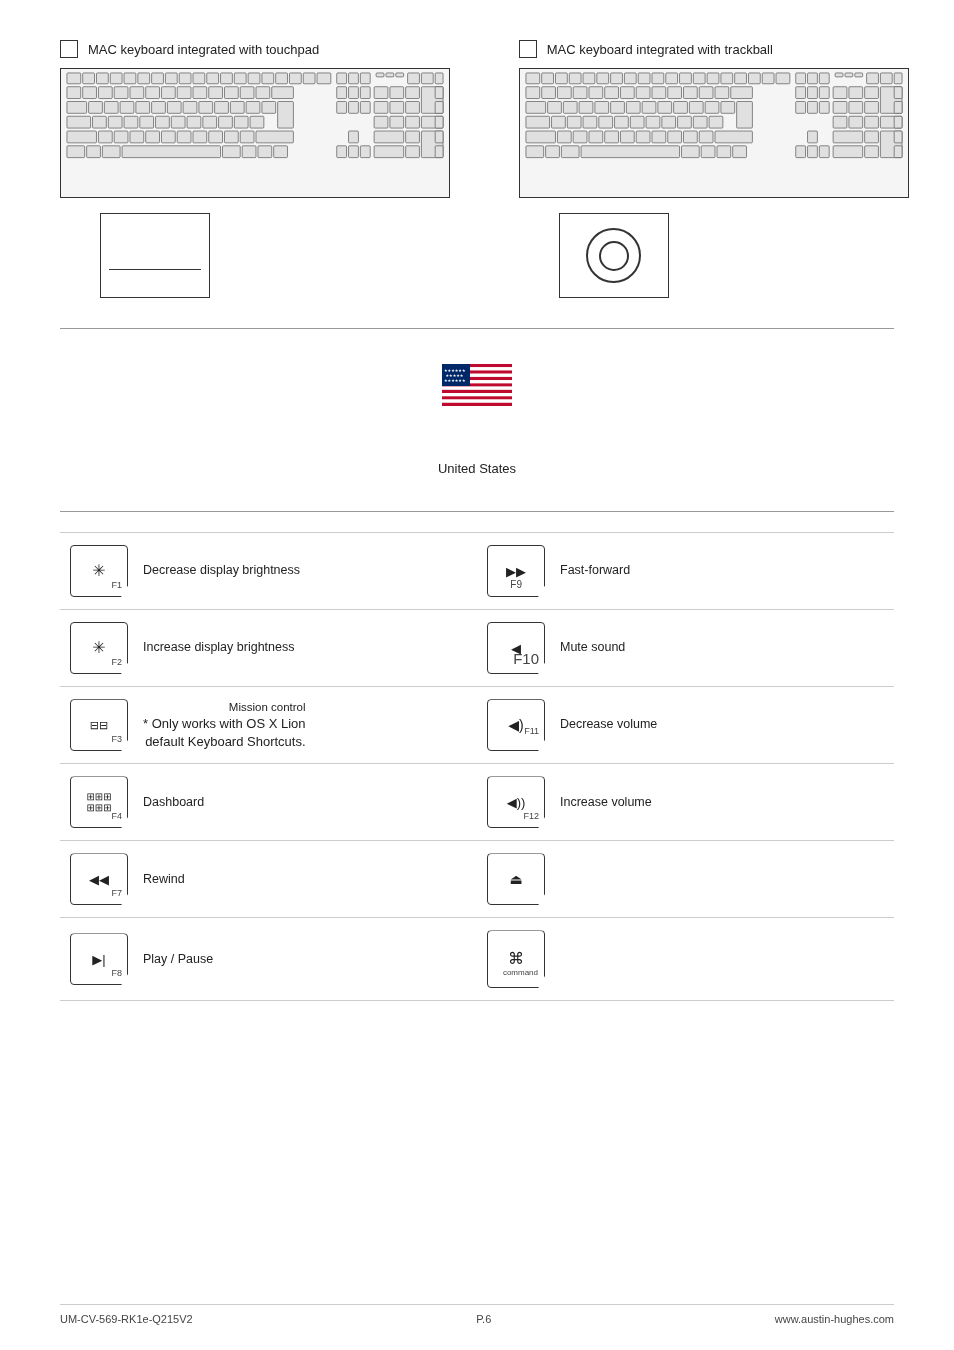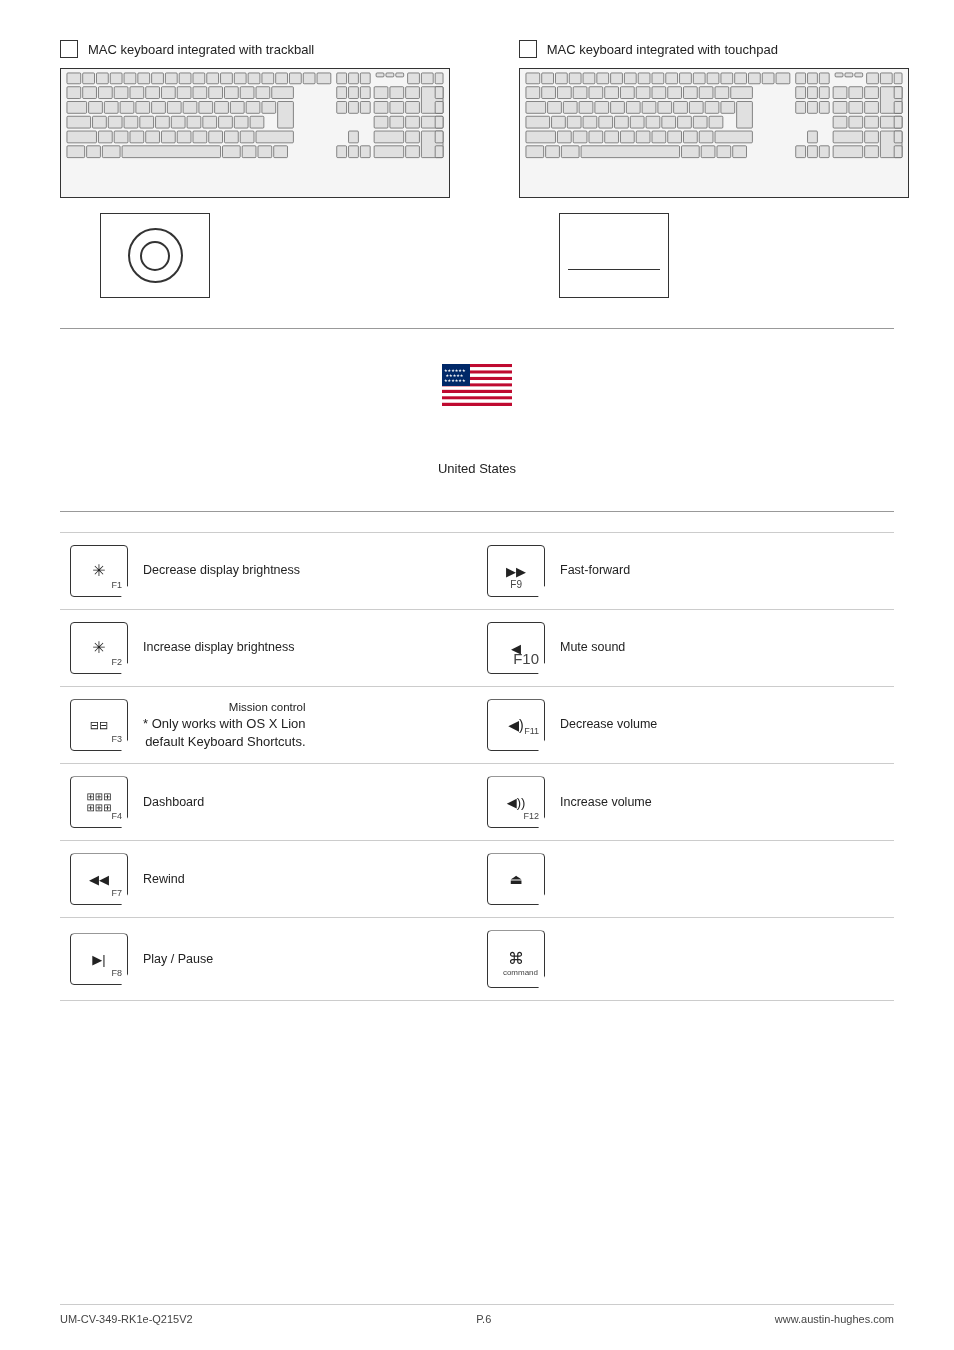--- a/index.html
+++ b/index.html
@@ -194,20 +194,185 @@
       font-size: 11.5px;
       text-align: right;
     }
   </style>
 </head>
 <body>
 
 <div class="page">
 
   <div class="keyboard-section">
+
+    <div class="keyboard-item">
+      <div class="keyboard-label">
+        <span class="small-square"></span>
+        <span>MAC keyboard integrated with touchpad</span>
+      </div>
+
+      <svg width="390" height="130" viewBox="0 0 390 130" style="border:1.5px solid #333; background:#f5f5f5;">
+
+        <g fill="#e0e0e0" stroke="#555" stroke-width="0.7">
+
+          <rect x="4" y="4" width="14" height="11" rx="1"></rect>
+          <rect x="20" y="4" width="12" height="11" rx="1"></rect>
+          <rect x="34" y="4" width="12" height="11" rx="1"></rect>
+          <rect x="48" y="4" width="12" height="11" rx="1"></rect>
+          <rect x="62" y="4" width="12" height="11" rx="1"></rect>
+          <rect x="76" y="4" width="12" height="11" rx="1"></rect>
+          <rect x="90" y="4" width="12" height="11" rx="1"></rect>
+          <rect x="104" y="4" width="12" height="11" rx="1"></rect>
+          <rect x="118" y="4" width="12" height="11" rx="1"></rect>
+          <rect x="132" y="4" width="12" height="11" rx="1"></rect>
+          <rect x="146" y="4" width="12" height="11" rx="1"></rect>
+          <rect x="160" y="4" width="12" height="11" rx="1"></rect>
+          <rect x="174" y="4" width="12" height="11" rx="1"></rect>
+          <rect x="188" y="4" width="12" height="11" rx="1"></rect>
+          <rect x="202" y="4" width="12" height="11" rx="1"></rect>
+          <rect x="216" y="4" width="12" height="11" rx="1"></rect>
+          <rect x="230" y="4" width="12" height="11" rx="1"></rect>
+          <rect x="244" y="4" width="12" height="11" rx="1"></rect>
+          <rect x="258" y="4" width="14" height="11" rx="1"></rect>
+
+          <rect x="278" y="4" width="10" height="11" rx="1"></rect>
+          <rect x="290" y="4" width="10" height="11" rx="1"></rect>
+          <rect x="302" y="4" width="10" height="11" rx="1"></rect>
+
+          <rect x="318" y="4" width="8" height="4" rx="1"></rect>
+          <rect x="328" y="4" width="8" height="4" rx="1"></rect>
+          <rect x="338" y="4" width="8" height="4" rx="1"></rect>
+
+          <rect x="350" y="4" width="12" height="11" rx="1"></rect>
+          <rect x="364" y="4" width="12" height="11" rx="1"></rect>
+          <rect x="378" y="4" width="8" height="11" rx="1"></rect>
+        </g>
+
+        <g fill="#e0e0e0" stroke="#555" stroke-width="0.7">
+          <rect x="4" y="18" width="14" height="12" rx="1"></rect>
+          <rect x="20" y="18" width="14" height="12" rx="1"></rect>
+          <rect x="36" y="18" width="14" height="12" rx="1"></rect>
+          <rect x="52" y="18" width="14" height="12" rx="1"></rect>
+          <rect x="68" y="18" width="14" height="12" rx="1"></rect>
+          <rect x="84" y="18" width="14" height="12" rx="1"></rect>
+          <rect x="100" y="18" width="14" height="12" rx="1"></rect>
+          <rect x="116" y="18" width="14" height="12" rx="1"></rect>
+          <rect x="132" y="18" width="14" height="12" rx="1"></rect>
+          <rect x="148" y="18" width="14" height="12" rx="1"></rect>
+          <rect x="164" y="18" width="14" height="12" rx="1"></rect>
+          <rect x="180" y="18" width="14" height="12" rx="1"></rect>
+          <rect x="196" y="18" width="14" height="12" rx="1"></rect>
+          <rect x="212" y="18" width="22" height="12" rx="1"></rect>
+
+          <rect x="278" y="18" width="10" height="12" rx="1"></rect>
+          <rect x="290" y="18" width="10" height="12" rx="1"></rect>
+          <rect x="302" y="18" width="10" height="12" rx="1"></rect>
+
+          <rect x="316" y="18" width="14" height="12" rx="1"></rect>
+          <rect x="332" y="18" width="14" height="12" rx="1"></rect>
+          <rect x="348" y="18" width="14" height="12" rx="1"></rect>
+          <rect x="364" y="18" width="22" height="27" rx="1"></rect>
+          <rect x="378" y="18" width="8" height="12" rx="1"></rect>
+        </g>
+
+        <g fill="#e0e0e0" stroke="#555" stroke-width="0.7">
+          <rect x="4" y="33" width="20" height="12" rx="1"></rect>
+          <rect x="26" y="33" width="14" height="12" rx="1"></rect>
+          <rect x="42" y="33" width="14" height="12" rx="1"></rect>
+          <rect x="58" y="33" width="14" height="12" rx="1"></rect>
+          <rect x="74" y="33" width="14" height="12" rx="1"></rect>
+          <rect x="90" y="33" width="14" height="12" rx="1"></rect>
+          <rect x="106" y="33" width="14" height="12" rx="1"></rect>
+          <rect x="122" y="33" width="14" height="12" rx="1"></rect>
+          <rect x="138" y="33" width="14" height="12" rx="1"></rect>
+          <rect x="154" y="33" width="14" height="12" rx="1"></rect>
+          <rect x="170" y="33" width="14" height="12" rx="1"></rect>
+          <rect x="186" y="33" width="14" height="12" rx="1"></rect>
+          <rect x="202" y="33" width="14" height="12" rx="1"></rect>
+          <rect x="218" y="33" width="16" height="27" rx="1"></rect>
+
+          <rect x="278" y="33" width="10" height="12" rx="1"></rect>
+          <rect x="290" y="33" width="10" height="12" rx="1"></rect>
+          <rect x="302" y="33" width="10" height="12" rx="1"></rect>
+
+          <rect x="316" y="33" width="14" height="12" rx="1"></rect>
+          <rect x="332" y="33" width="14" height="12" rx="1"></rect>
+          <rect x="348" y="33" width="14" height="12" rx="1"></rect>
+          <rect x="378" y="33" width="8" height="12" rx="1"></rect>
+        </g>
+
+        <g fill="#e0e0e0" stroke="#555" stroke-width="0.7">
+          <rect x="4" y="48" width="24" height="12" rx="1"></rect>
+          <rect x="30" y="48" width="14" height="12" rx="1"></rect>
+          <rect x="46" y="48" width="14" height="12" rx="1"></rect>
+          <rect x="62" y="48" width="14" height="12" rx="1"></rect>
+          <rect x="78" y="48" width="14" height="12" rx="1"></rect>
+          <rect x="94" y="48" width="14" height="12" rx="1"></rect>
+          <rect x="110" y="48" width="14" height="12" rx="1"></rect>
+          <rect x="126" y="48" width="14" height="12" rx="1"></rect>
+          <rect x="142" y="48" width="14" height="12" rx="1"></rect>
+          <rect x="158" y="48" width="14" height="12" rx="1"></rect>
+          <rect x="174" y="48" width="14" height="12" rx="1"></rect>
+          <rect x="190" y="48" width="14" height="12" rx="1"></rect>
+
+          <rect x="316" y="48" width="14" height="12" rx="1"></rect>
+          <rect x="332" y="48" width="14" height="12" rx="1"></rect>
+          <rect x="348" y="48" width="14" height="12" rx="1"></rect>
+          <rect x="364" y="48" width="22" height="12" rx="1"></rect>
+          <rect x="378" y="48" width="8" height="12" rx="1"></rect>
+        </g>
+
+        <g fill="#e0e0e0" stroke="#555" stroke-width="0.7">
+          <rect x="4" y="63" width="30" height="12" rx="1"></rect>
+          <rect x="36" y="63" width="14" height="12" rx="1"></rect>
+          <rect x="52" y="63" width="14" height="12" rx="1"></rect>
+          <rect x="68" y="63" width="14" height="12" rx="1"></rect>
+          <rect x="84" y="63" width="14" height="12" rx="1"></rect>
+          <rect x="100" y="63" width="14" height="12" rx="1"></rect>
+          <rect x="116" y="63" width="14" height="12" rx="1"></rect>
+          <rect x="132" y="63" width="14" height="12" rx="1"></rect>
+          <rect x="148" y="63" width="14" height="12" rx="1"></rect>
+          <rect x="164" y="63" width="14" height="12" rx="1"></rect>
+          <rect x="180" y="63" width="14" height="12" rx="1"></rect>
+          <rect x="196" y="63" width="38" height="12" rx="1"></rect>
+
+          <rect x="290" y="63" width="10" height="12" rx="1"></rect>
+
+          <rect x="316" y="63" width="30" height="12" rx="1"></rect>
+          <rect x="348" y="63" width="14" height="12" rx="1"></rect>
+          <rect x="364" y="63" width="22" height="27" rx="1"></rect>
+          <rect x="378" y="63" width="8" height="12" rx="1"></rect>
+        </g>
+
+        <g fill="#e0e0e0" stroke="#555" stroke-width="0.7">
+          <rect x="4" y="78" width="18" height="12" rx="1"></rect>
+          <rect x="24" y="78" width="14" height="12" rx="1"></rect>
+          <rect x="40" y="78" width="18" height="12" rx="1"></rect>
+          <rect x="60" y="78" width="100" height="12" rx="1"></rect>
+          <rect x="162" y="78" width="18" height="12" rx="1"></rect>
+          <rect x="182" y="78" width="14" height="12" rx="1"></rect>
+          <rect x="198" y="78" width="14" height="12" rx="1"></rect>
+          <rect x="214" y="78" width="14" height="12" rx="1"></rect>
+
+          <rect x="278" y="78" width="10" height="12" rx="1"></rect>
+          <rect x="290" y="78" width="10" height="12" rx="1"></rect>
+          <rect x="302" y="78" width="10" height="12" rx="1"></rect>
+
+          <rect x="316" y="78" width="30" height="12" rx="1"></rect>
+          <rect x="348" y="78" width="14" height="12" rx="1"></rect>
+          <rect x="378" y="78" width="8" height="12" rx="1"></rect>
+        </g>
+
+      </svg>
+
+      <div class="touchpad-diagram">
+        <div class="touchpad-inner"></div>
+      </div>
+    </div>
 
     <div class="keyboard-item">
       <div class="keyboard-label">
         <span class="small-square"></span>
         <span>MAC keyboard integrated with trackball</span>
       </div>
       <svg width="390" height="130" viewBox="0 0 390 130" style="border:1.5px solid #333; background:#f5f5f5;">
         <g fill="#e0e0e0" stroke="#555" stroke-width="0.7">
           <rect x="4" y="4" width="14" height="11" rx="1"></rect>
           <rect x="20" y="4" width="12" height="11" rx="1"></rect>
@@ -340,185 +505,20 @@
           <rect x="378" y="78" width="8" height="12" rx="1"></rect>
         </g>
       </svg>
 
       <div class="trackball-diagram">
         <div class="trackball-circle">
           <div class="trackball-inner"></div>
         </div>
       </div>
     </div>
-
-    <div class="keyboard-item">
-      <div class="keyboard-label">
-        <span class="small-square"></span>
-        <span>MAC keyboard integrated with touchpad</span>
-      </div>
-
-      <svg width="390" height="130" viewBox="0 0 390 130" style="border:1.5px solid #333; background:#f5f5f5;">
-
-        <g fill="#e0e0e0" stroke="#555" stroke-width="0.7">
-
-          <rect x="4" y="4" width="14" height="11" rx="1"></rect>
-          <rect x="20" y="4" width="12" height="11" rx="1"></rect>
-          <rect x="34" y="4" width="12" height="11" rx="1"></rect>
-          <rect x="48" y="4" width="12" height="11" rx="1"></rect>
-          <rect x="62" y="4" width="12" height="11" rx="1"></rect>
-          <rect x="76" y="4" width="12" height="11" rx="1"></rect>
-          <rect x="90" y="4" width="12" height="11" rx="1"></rect>
-          <rect x="104" y="4" width="12" height="11" rx="1"></rect>
-          <rect x="118" y="4" width="12" height="11" rx="1"></rect>
-          <rect x="132" y="4" width="12" height="11" rx="1"></rect>
-          <rect x="146" y="4" width="12" height="11" rx="1"></rect>
-          <rect x="160" y="4" width="12" height="11" rx="1"></rect>
-          <rect x="174" y="4" width="12" height="11" rx="1"></rect>
-          <rect x="188" y="4" width="12" height="11" rx="1"></rect>
-          <rect x="202" y="4" width="12" height="11" rx="1"></rect>
-          <rect x="216" y="4" width="12" height="11" rx="1"></rect>
-          <rect x="230" y="4" width="12" height="11" rx="1"></rect>
-          <rect x="244" y="4" width="12" height="11" rx="1"></rect>
-          <rect x="258" y="4" width="14" height="11" rx="1"></rect>
-
-          <rect x="278" y="4" width="10" height="11" rx="1"></rect>
-          <rect x="290" y="4" width="10" height="11" rx="1"></rect>
-          <rect x="302" y="4" width="10" height="11" rx="1"></rect>
-
-          <rect x="318" y="4" width="8" height="4" rx="1"></rect>
-          <rect x="328" y="4" width="8" height="4" rx="1"></rect>
-          <rect x="338" y="4" width="8" height="4" rx="1"></rect>
-
-          <rect x="350" y="4" width="12" height="11" rx="1"></rect>
-          <rect x="364" y="4" width="12" height="11" rx="1"></rect>
-          <rect x="378" y="4" width="8" height="11" rx="1"></rect>
-        </g>
-
-        <g fill="#e0e0e0" stroke="#555" stroke-width="0.7">
-          <rect x="4" y="18" width="14" height="12" rx="1"></rect>
-          <rect x="20" y="18" width="14" height="12" rx="1"></rect>
-          <rect x="36" y="18" width="14" height="12" rx="1"></rect>
-          <rect x="52" y="18" width="14" height="12" rx="1"></rect>
-          <rect x="68" y="18" width="14" height="12" rx="1"></rect>
-          <rect x="84" y="18" width="14" height="12" rx="1"></rect>
-          <rect x="100" y="18" width="14" height="12" rx="1"></rect>
-          <rect x="116" y="18" width="14" height="12" rx="1"></rect>
-          <rect x="132" y="18" width="14" height="12" rx="1"></rect>
-          <rect x="148" y="18" width="14" height="12" rx="1"></rect>
-          <rect x="164" y="18" width="14" height="12" rx="1"></rect>
-          <rect x="180" y="18" width="14" height="12" rx="1"></rect>
-          <rect x="196" y="18" width="14" height="12" rx="1"></rect>
-          <rect x="212" y="18" width="22" height="12" rx="1"></rect>
-
-          <rect x="278" y="18" width="10" height="12" rx="1"></rect>
-          <rect x="290" y="18" width="10" height="12" rx="1"></rect>
-          <rect x="302" y="18" width="10" height="12" rx="1"></rect>
-
-          <rect x="316" y="18" width="14" height="12" rx="1"></rect>
-          <rect x="332" y="18" width="14" height="12" rx="1"></rect>
-          <rect x="348" y="18" width="14" height="12" rx="1"></rect>
-          <rect x="364" y="18" width="22" height="27" rx="1"></rect>
-          <rect x="378" y="18" width="8" height="12" rx="1"></rect>
-        </g>
-
-        <g fill="#e0e0e0" stroke="#555" stroke-width="0.7">
-          <rect x="4" y="33" width="20" height="12" rx="1"></rect>
-          <rect x="26" y="33" width="14" height="12" rx="1"></rect>
-          <rect x="42" y="33" width="14" height="12" rx="1"></rect>
-          <rect x="58" y="33" width="14" height="12" rx="1"></rect>
-          <rect x="74" y="33" width="14" height="12" rx="1"></rect>
-          <rect x="90" y="33" width="14" height="12" rx="1"></rect>
-          <rect x="106" y="33" width="14" height="12" rx="1"></rect>
-          <rect x="122" y="33" width="14" height="12" rx="1"></rect>
-          <rect x="138" y="33" width="14" height="12" rx="1"></rect>
-          <rect x="154" y="33" width="14" height="12" rx="1"></rect>
-          <rect x="170" y="33" width="14" height="12" rx="1"></rect>
-          <rect x="186" y="33" width="14" height="12" rx="1"></rect>
-          <rect x="202" y="33" width="14" height="12" rx="1"></rect>
-          <rect x="218" y="33" width="16" height="27" rx="1"></rect>
-
-          <rect x="278" y="33" width="10" height="12" rx="1"></rect>
-          <rect x="290" y="33" width="10" height="12" rx="1"></rect>
-          <rect x="302" y="33" width="10" height="12" rx="1"></rect>
-
-          <rect x="316" y="33" width="14" height="12" rx="1"></rect>
-          <rect x="332" y="33" width="14" height="12" rx="1"></rect>
-          <rect x="348" y="33" width="14" height="12" rx="1"></rect>
-          <rect x="378" y="33" width="8" height="12" rx="1"></rect>
-        </g>
-
-        <g fill="#e0e0e0" stroke="#555" stroke-width="0.7">
-          <rect x="4" y="48" width="24" height="12" rx="1"></rect>
-          <rect x="30" y="48" width="14" height="12" rx="1"></rect>
-          <rect x="46" y="48" width="14" height="12" rx="1"></rect>
-          <rect x="62" y="48" width="14" height="12" rx="1"></rect>
-          <rect x="78" y="48" width="14" height="12" rx="1"></rect>
-          <rect x="94" y="48" width="14" height="12" rx="1"></rect>
-          <rect x="110" y="48" width="14" height="12" rx="1"></rect>
-          <rect x="126" y="48" width="14" height="12" rx="1"></rect>
-          <rect x="142" y="48" width="14" height="12" rx="1"></rect>
-          <rect x="158" y="48" width="14" height="12" rx="1"></rect>
-          <rect x="174" y="48" width="14" height="12" rx="1"></rect>
-          <rect x="190" y="48" width="14" height="12" rx="1"></rect>
-
-          <rect x="316" y="48" width="14" height="12" rx="1"></rect>
-          <rect x="332" y="48" width="14" height="12" rx="1"></rect>
-          <rect x="348" y="48" width="14" height="12" rx="1"></rect>
-          <rect x="364" y="48" width="22" height="12" rx="1"></rect>
-          <rect x="378" y="48" width="8" height="12" rx="1"></rect>
-        </g>
-
-        <g fill="#e0e0e0" stroke="#555" stroke-width="0.7">
-          <rect x="4" y="63" width="30" height="12" rx="1"></rect>
-          <rect x="36" y="63" width="14" height="12" rx="1"></rect>
-          <rect x="52" y="63" width="14" height="12" rx="1"></rect>
-          <rect x="68" y="63" width="14" height="12" rx="1"></rect>
-          <rect x="84" y="63" width="14" height="12" rx="1"></rect>
-          <rect x="100" y="63" width="14" height="12" rx="1"></rect>
-          <rect x="116" y="63" width="14" height="12" rx="1"></rect>
-          <rect x="132" y="63" width="14" height="12" rx="1"></rect>
-          <rect x="148" y="63" width="14" height="12" rx="1"></rect>
-          <rect x="164" y="63" width="14" height="12" rx="1"></rect>
-          <rect x="180" y="63" width="14" height="12" rx="1"></rect>
-          <rect x="196" y="63" width="38" height="12" rx="1"></rect>
-
-          <rect x="290" y="63" width="10" height="12" rx="1"></rect>
-
-          <rect x="316" y="63" width="30" height="12" rx="1"></rect>
-          <rect x="348" y="63" width="14" height="12" rx="1"></rect>
-          <rect x="364" y="63" width="22" height="27" rx="1"></rect>
-          <rect x="378" y="63" width="8" height="12" rx="1"></rect>
-        </g>
-
-        <g fill="#e0e0e0" stroke="#555" stroke-width="0.7">
-          <rect x="4" y="78" width="18" height="12" rx="1"></rect>
-          <rect x="24" y="78" width="14" height="12" rx="1"></rect>
-          <rect x="40" y="78" width="18" height="12" rx="1"></rect>
-          <rect x="60" y="78" width="100" height="12" rx="1"></rect>
-          <rect x="162" y="78" width="18" height="12" rx="1"></rect>
-          <rect x="182" y="78" width="14" height="12" rx="1"></rect>
-          <rect x="198" y="78" width="14" height="12" rx="1"></rect>
-          <rect x="214" y="78" width="14" height="12" rx="1"></rect>
-
-          <rect x="278" y="78" width="10" height="12" rx="1"></rect>
-          <rect x="290" y="78" width="10" height="12" rx="1"></rect>
-          <rect x="302" y="78" width="10" height="12" rx="1"></rect>
-
-          <rect x="316" y="78" width="30" height="12" rx="1"></rect>
-          <rect x="348" y="78" width="14" height="12" rx="1"></rect>
-          <rect x="378" y="78" width="8" height="12" rx="1"></rect>
-        </g>
-
-      </svg>
-
-      <div class="touchpad-diagram">
-        <div class="touchpad-inner"></div>
-      </div>
-    </div>
   </div>
 
   <hr class="divider">
 
   <div class="flag-section">
 
     <svg width="70" height="42" viewBox="0 0 70 42" style="margin-bottom:8px;">
 
       <rect x="0" y="0" width="70" height="3.23" fill="#BF0A30"></rect>
       <rect x="0" y="3.23" width="70" height="3.23" fill="#fff"></rect>
@@ -652,18 +652,18 @@
           <span class="key-symbol" style="font-size:16px;">⌘</span>
           <span class="key-label" style="font-size:8px; position:absolute; bottom:10px; color:#444; text-align:center;">command</span>
         </div>
         <span class="fkey-description"></span>
       </div>
     </div>
 
   </div>
 
   <div class="footer">
-    <span>UM-CV-349-RK1e-Q215V2</span>
+    <span>UM-CV-569-RK1e-Q215V2</span>
     <span>P.6</span>
     <span>www.austin-hughes.com</span>
   </div>
 
 </div>
 
 </body></html>

